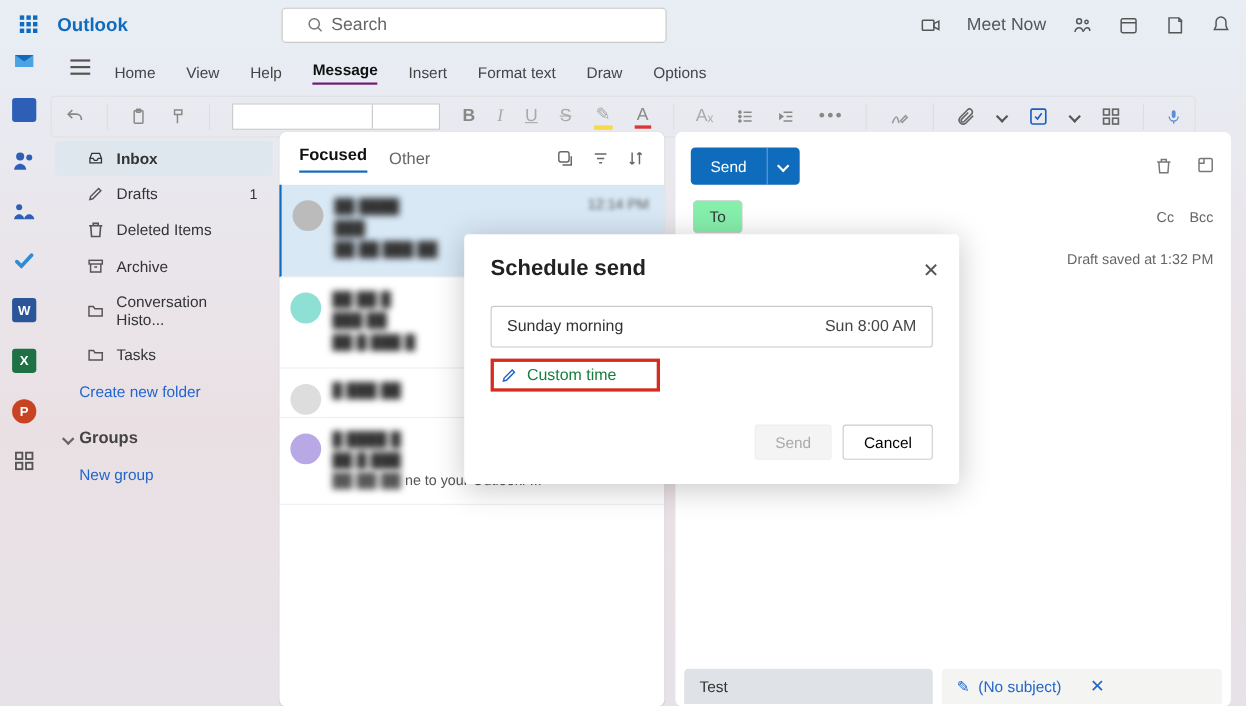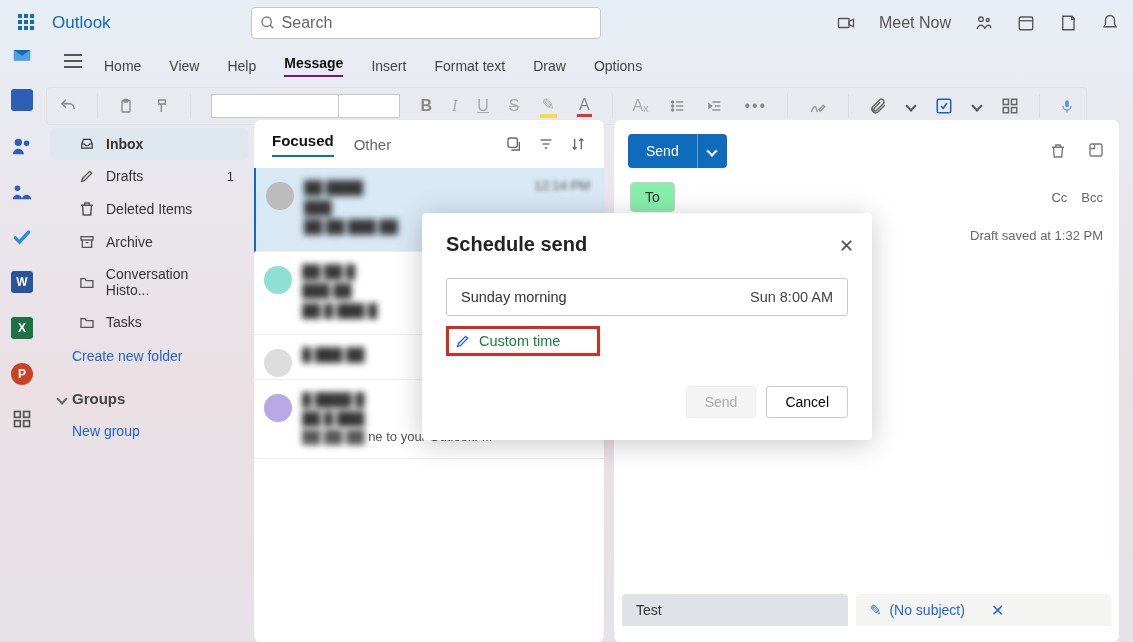--- a/index.html
+++ b/index.html
@@ -1,21 +1,21 @@
 <!DOCTYPE html>
 <html><head>
 <meta charset="utf-8">
 <style>
   * { box-sizing: border-box; margin: 0; padding: 0; font-family: "Segoe UI", Arial, sans-serif; }
   body { width: 1133px; height: 642px; overflow: hidden; background: linear-gradient(180deg,#e8eef5,#eae0e4 60%, #e6e2e8); position: relative; }
   .topbar { height: 45px; display:flex; align-items:center; padding:0 8px; }
   .waffle { width:18px; height:18px; display:grid; grid-template-columns:repeat(3,4px); grid-template-rows:repeat(3,4px); gap:2px; margin:0 10px;}
   .waffle div{background:#0f6cbd;}
-  .brand { color:#0f6cbd; font-weight:400; font-size:17px; margin-left:6px;}
-  .searchwrap{ margin-left:140px; width:350px; height:32px; background:#fff; border:1px solid #c7c7c7; border-radius:4px; display:flex; align-items:center; padding:0 8px; color:#666;}
+  .brand { color:#0f6cbd; font-weight:700; font-size:17px; margin-left:6px;}
+  .searchwrap{ margin-left:140px; width:350px; height:32px; background:#fff; border:1px solid #c7c7c7; border-radius:4px; display:flex; align-items:center; padding:0 22px; color:#666;}
   .toprt { margin-left:auto; display:flex; align-items:center; gap:24px; color:#555; padding-right:6px;}
   .toprt .ic{ width:18px; height:18px; }
   .ribbonrow{ height:42px; display:flex; align-items:center; gap:28px; padding-left:56px; font-size:14px; color:#444;}
   .hamb{ position:absolute; left:64px; top:54px; width:18px; height:14px; display:flex; flex-direction:column; justify-content:space-between;}
   .hamb span{height:2px;background:#555;}
   .ribbonrow .tab.active{ color:#111; font-weight:600; border-bottom:2px solid #701a75; padding-bottom:4px; }
   .toolbar { height:38px; margin:0 46px 0 46px; border:1px solid #e0e0e0; border-radius:4px; background:rgba(255,255,255,0.0); display:flex; align-items:center; padding:0 12px; gap:20px; color:#777;}
   .toolbar .sep{width:1px;height:24px;background:#ddd;}
   .fontbox{ width:190px; height:24px; border:1px solid #c8c8c8; background:#fff; display:flex;}
   .fontbox .a{flex:1;border-right:1px solid #c8c8c8;}
@@ -41,21 +41,21 @@
   .compose{ flex:1; background:#fff; border-radius:6px; margin-right:14px; display:flex; flex-direction:column; position:relative;}
   .sendrow{ padding:14px; display:flex; align-items:center;}
   .sendbtn{ background:#0f6cbd; color:#fff; height:34px; display:flex; border-radius:4px; overflow:hidden;}
   .sendbtn .lbl{padding:0 18px; display:flex; align-items:center; font-size:14px; font-weight:500;}
   .sendbtn .dd{ width:30px; border-left:1px solid rgba(255,255,255,.35); display:flex; align-items:center; justify-content:center;}
   .sendrow .rt{margin-left:auto; display:flex; gap:20px; color:#666;}
   .torow{ display:flex; align-items:center; padding:0 16px 12px 16px; gap:14px;}
   .tobtn{ border:1px solid #ccc; background:#86efac; padding:6px 14px; border-radius:4px; font-size:14px; color:#333;}
   .ccs{ margin-left:auto; color:#666; font-size:13px; display:flex; gap:14px;}
   .draftinfo{ text-align:right; color:#666; font-size:13px; padding:4px 16px 0 0;}
-  .bottomtabs{ position:absolute; bottom:16px; left:0; right:0; display:flex; gap:8px; padding:0 8px 0 8px;}
+  .bottomtabs{ position:absolute; bottom:2px; left:0; right:0; display:flex; gap:8px; padding:0 8px 0 8px;}
   .btab{ background:#dfe3e7; height:32px; display:flex; align-items:center; padding:0 14px; border-radius:4px 4px 0 0; font-size:14px; color:#333; gap:8px;}
   .btab.act{ background:#f4f4f2;}
   .btab .pen{ color:#2266cc;}
   .btab .cl{ margin-left:18px; color:#2266cc; font-size:16px;}
   
   .modal{ position:absolute; left:422px; top:213px; width:450px; background:#fff; border-radius:4px; box-shadow:0 4px 28px rgba(0,0,0,.22); padding:20px 24px 22px 24px; z-index:50;}
   .modal h2{ font-size:20px; font-weight:600; color:#222;}
   .modal .close{ position:absolute; right:18px; top:22px; font-size:18px; color:#555; cursor:pointer;}
   .opt{ border:1px solid #c9c9c9; border-radius:3px; padding:10px 14px; margin-top:22px; display:flex; font-size:14.5px; color:#333;}
   .opt .r{margin-left:auto; color:#444;}

